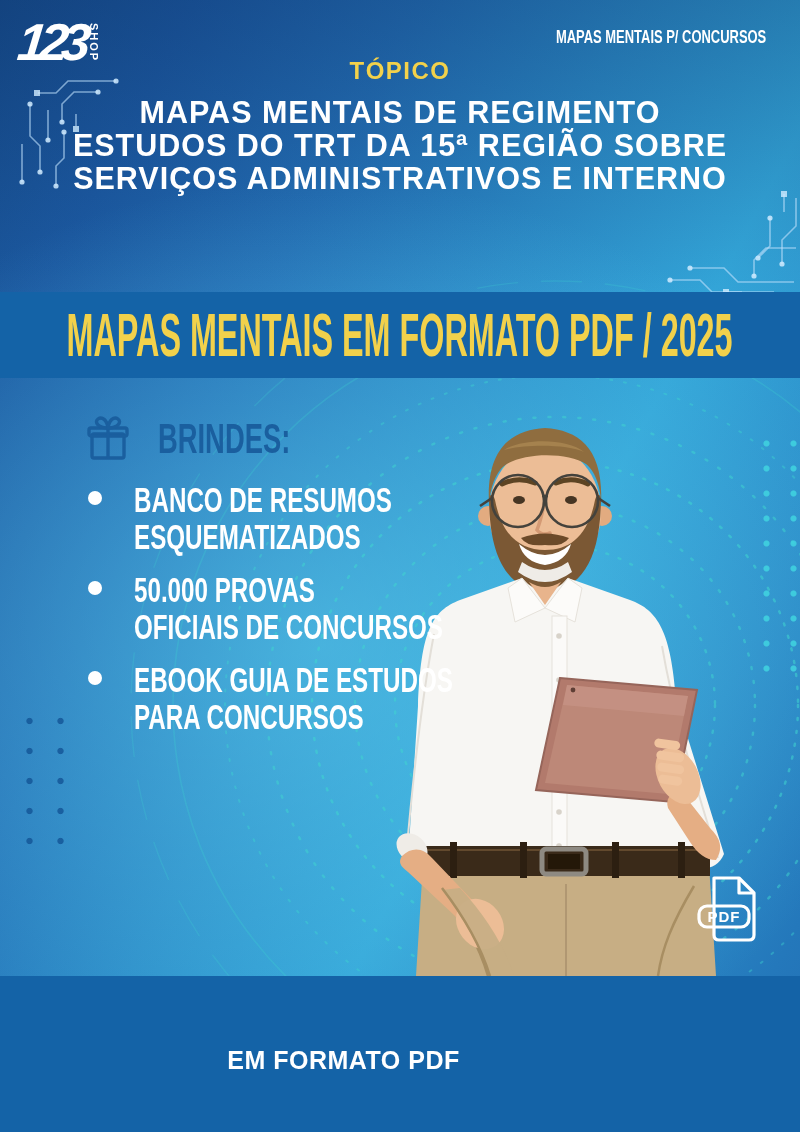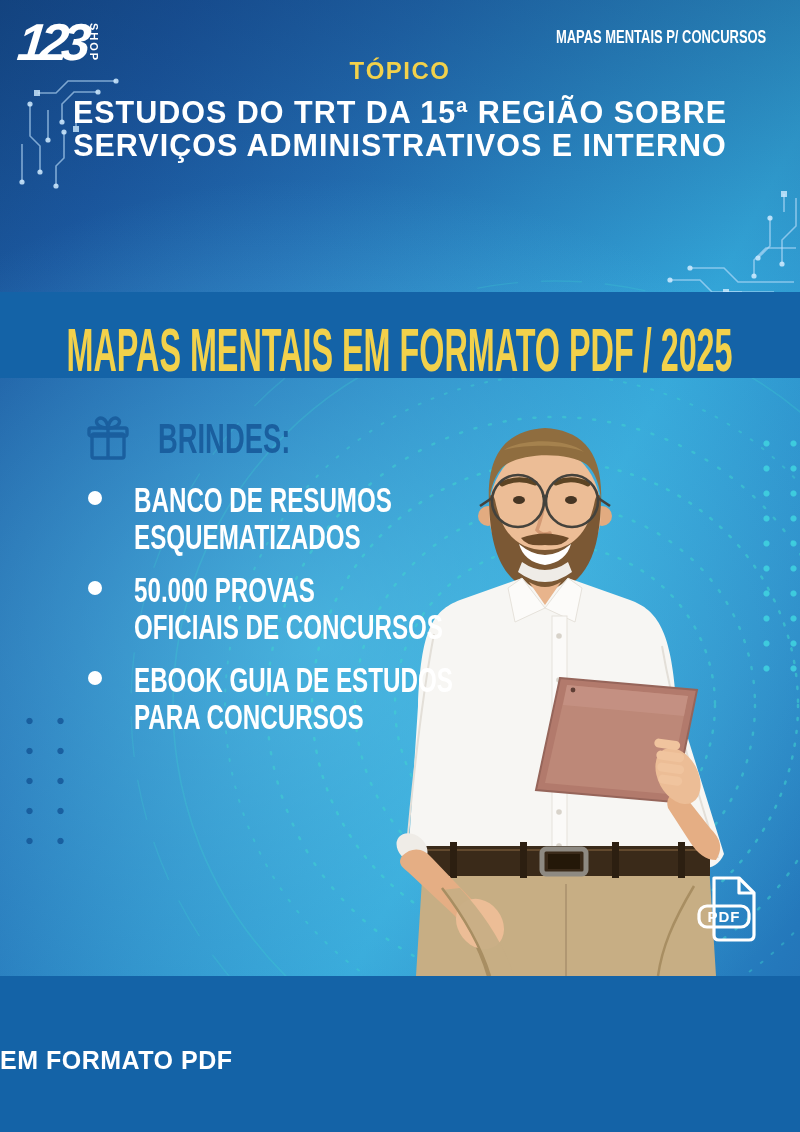--- a/index.html
+++ b/index.html
@@ -34,38 +34,38 @@
   
   .badge{top:27px;right:34px;font-size:17.5px;font-weight:700;color:#fff;white-space:nowrap;
          transform:scaleX(.74);transform-origin:right center;}
   .kicker{top:57px;left:0;width:800px;text-align:center;font-size:24px;font-weight:700;
           letter-spacing:1.5px;color:var(--accent-yellow,#F2D14B);}
   .title{top:96px;left:0;width:800px;text-align:center;color:#fff;
          font-size:30.5px;line-height:33px;font-weight:700;letter-spacing:1px;}
 
   
   .band{left:0;top:292px;width:800px;height:86px;background:var(--band-blue,#1463A7);
-        display:flex;align-items:flex-end;justify-content:center;}
+        display:flex;align-items:center;justify-content:center;}
   .band span{white-space:nowrap;font-size:49px;font-weight:700;
              color:var(--accent-yellow,#F2D14B);display:inline-block;transform:scale(.66,1.26);}
 
   
   .offers{left:84px;top:416px;width:430px;color:#fff;}
   .offers .head{display:flex;align-items:center;gap:26px;}
   .offers .head .txt{font-size:38px;font-weight:700;color:var(--brindes-blue,#1A5F9F);
                      display:inline-block;transform:scale(.72,1.1);transform-origin:left center;white-space:nowrap;}
   .offers ul{list-style:none;margin:20px 0 0 4px;padding:0;}
   .offers li{display:flex;gap:32px;margin-bottom:23px;}
   .offers .dot{width:14px;height:14px;border-radius:50%;background:#fff;flex:0 0 14px;margin-top:9px;}
   .offers .lines{font-size:31px;font-weight:700;line-height:1.08;white-space:nowrap;
                  transform:scale(.78,1.12);transform-origin:left top;}
 
   
   .bottom-band{left:0;top:976px;width:800px;height:156px;background:var(--band-blue,#1565A9);}
-  .footer-text{top:1046px;left:0;width:687px;color:#fff;
+  .footer-text{top:1046px;left:0;width:687px;text-align:center;color:#fff;
                font-size:25px;font-weight:700;letter-spacing:.5px;}
 
   .pdf-icon{left:692px;top:870px;width:80px;height:80px;}
   .man{left:372px;top:408px;width:370px;height:568px;}
 </style>
 </head>
 <body>
 
 <div class="page">
 
@@ -246,20 +246,21 @@
   </svg>
 
   <div class="abs logo">
     <span class="num">123</span>
     <span class="shop">SHOP</span>
   </div>
 
   <div class="abs badge">MAPAS MENTAIS P/ CONCURSOS</div>
   <div class="abs kicker">TÓPICO</div>
   <div class="abs title">
+    <div>MAPAS MENTAIS DE REGIMENTO</div>
     <div>ESTUDOS DO TRT DA 15ª REGIÃO SOBRE</div>
     <div>SERVIÇOS ADMINISTRATIVOS E INTERNO</div>
   </div>
 
   <div class="abs band">
     <span>MAPAS MENTAIS EM FORMATO PDF / 2025</span>
   </div>
 
   <div class="abs offers">
     <div class="head">

